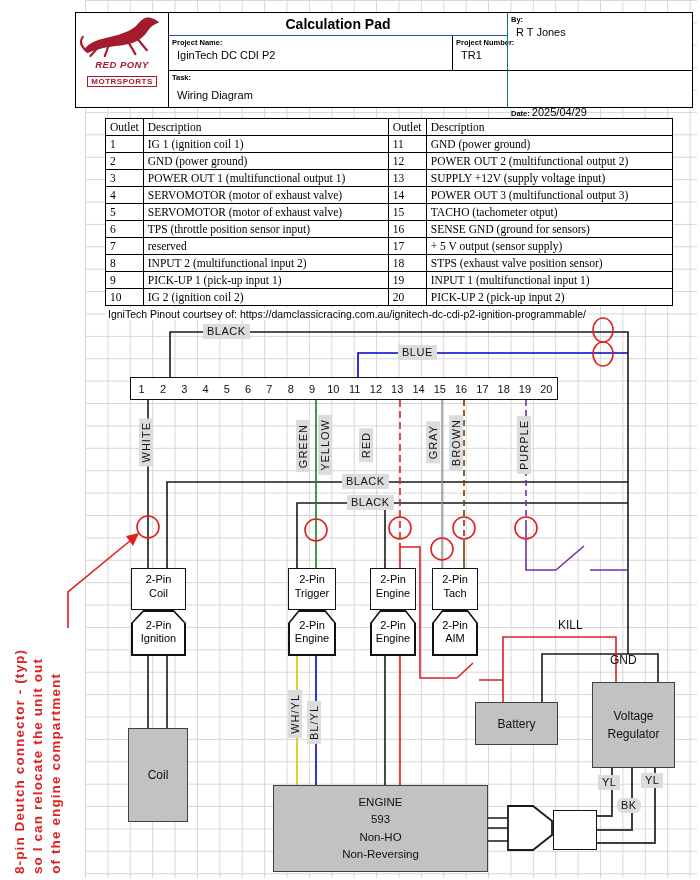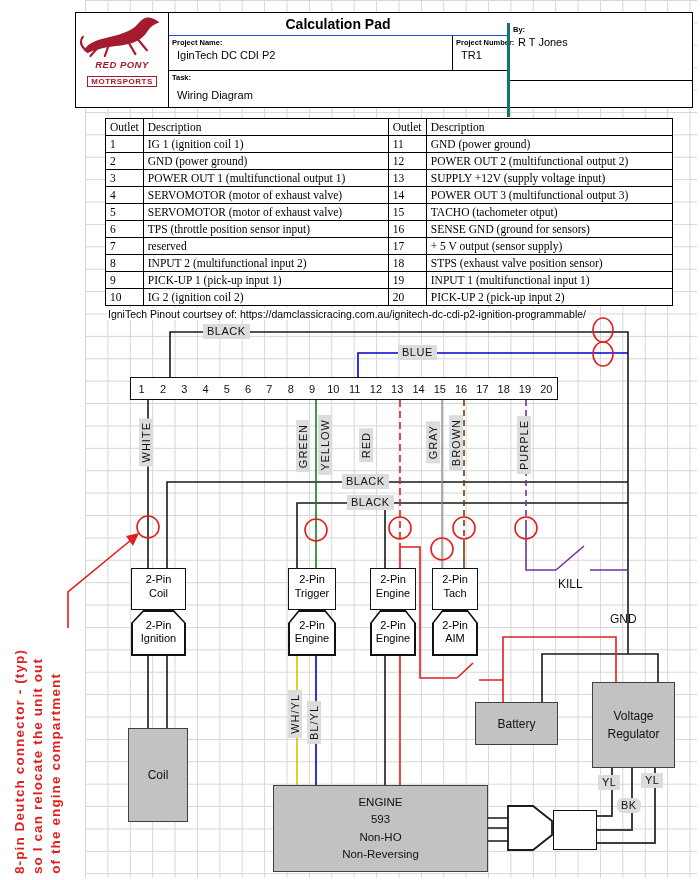--- a/index.html
+++ b/index.html
@@ -21,21 +21,21 @@
   .logo-cell { position:absolute; left:0; top:0; width:93px; height:94px; border-right:1px solid #000; text-align:center; }
   .logo-name { font-size:9.5px; font-weight:bold; font-style:italic; color:#a41b2d; letter-spacing:.5px; margin-top:-2px; }
   .logo-sub  { font-size:8px; font-weight:bold; color:#a41b2d; border:1px solid #a41b2d; display:inline-block;
                padding:0 3px; letter-spacing:.5px; margin-top:1px; }
   .title-cell { position:absolute; left:93px; top:0; width:338px; height:23px;
                 border-bottom:1px solid #1d4ed8; text-align:center; font-weight:bold; font-size:14px; padding-top:3px; }
   .name-cell { position:absolute; left:93px; top:23px; width:284px; height:35px;
                border-bottom:1px solid #000; border-right:1px solid #000; }
   .number-cell { position:absolute; left:377px; top:23px; width:54px; height:35px; border-bottom:1px solid #000; }
   .task-cell { position:absolute; left:93px; top:58px; width:338px; height:36px; }
-  .by-cell { position:absolute; left:431px; top:10px; width:185px; height:94px; border-left:3px solid #0f766e; }
+  .by-cell { position:absolute; left:431px; top:0; width:185px; height:94px; border-left:1px solid #0f766e; }
   .by-top { height:58px; border-bottom:1px solid #000; }
   .inline-row { font-size:7.5px; font-weight:bold; padding:3px 0 0 3px;margin-top:32px; }
   .inline-row .val { font-size:11px; font-weight:normal; }
 
   
   .pintable { position:absolute; left:105px; top:118px; border-collapse:collapse;
               font-family:"Liberation Serif", serif; font-size:11.5px; background:#fff; table-layout:fixed; }
   .pintable th, .pintable td { border:1px solid #000; font-weight:normal; text-align:left;
               padding:0 4px; height:17px; white-space:nowrap; overflow:hidden; }
   .credit { position:absolute; left:106px; top:308px; font-size:10.5px; background:#fff; padding:0 2px; }
@@ -44,21 +44,21 @@
   svg.wires { position:absolute; left:0; top:0; width:700px; height:880px; }
 
   .pinstrip { position:absolute; left:130px; top:377px; width:428px; height:23px;
               border:1.6px solid #111; background:#fff; display:flex; align-items:center; }
   .pinstrip .pin { flex:1; text-align:center; font-size:11px; color:#111; }
 
   .hlabel { position:absolute; background:#dcdcdc; color:#111; font-size:11px;
             padding:1px 4px; letter-spacing:.5px; line-height:1.2; }
   .vlabel { position:absolute; background:#dcdcdc; color:#111; font-size:11px; letter-spacing:1px;
             writing-mode:vertical-rl; transform:rotate(180deg); padding:4px 1px; line-height:1.1; }
-  .plain-label { position:absolute; color:#111; font-size:12px; }
+  .plain-label { position:absolute; color:#111; font-size:12px;margin-top:41px; }
 
   .connbox { position:absolute; background:#fff; border:1.5px solid #111; text-align:center;
              font-size:11px; line-height:1.25; padding-top:4px; }
   .pent-outer { position:absolute; background:#111;
              clip-path:polygon(0 28%, 22% 0, 78% 0, 100% 28%, 100% 100%, 0 100%); }
   .pent-inner { position:absolute; left:1.6px; top:1.6px; right:1.6px; bottom:1.6px; background:#fff;
              clip-path:polygon(0 28%, 22% 0, 78% 0, 100% 28%, 100% 100%, 0 100%);
              text-align:center; font-size:11px; line-height:1.25; padding-top:7px; }
   .graybox { position:absolute; background:#c2c2c2; border:1.5px solid #404040; text-align:center;
              font-size:12px; color:#111; display:flex; flex-direction:column; justify-content:center; line-height:1.5; }

